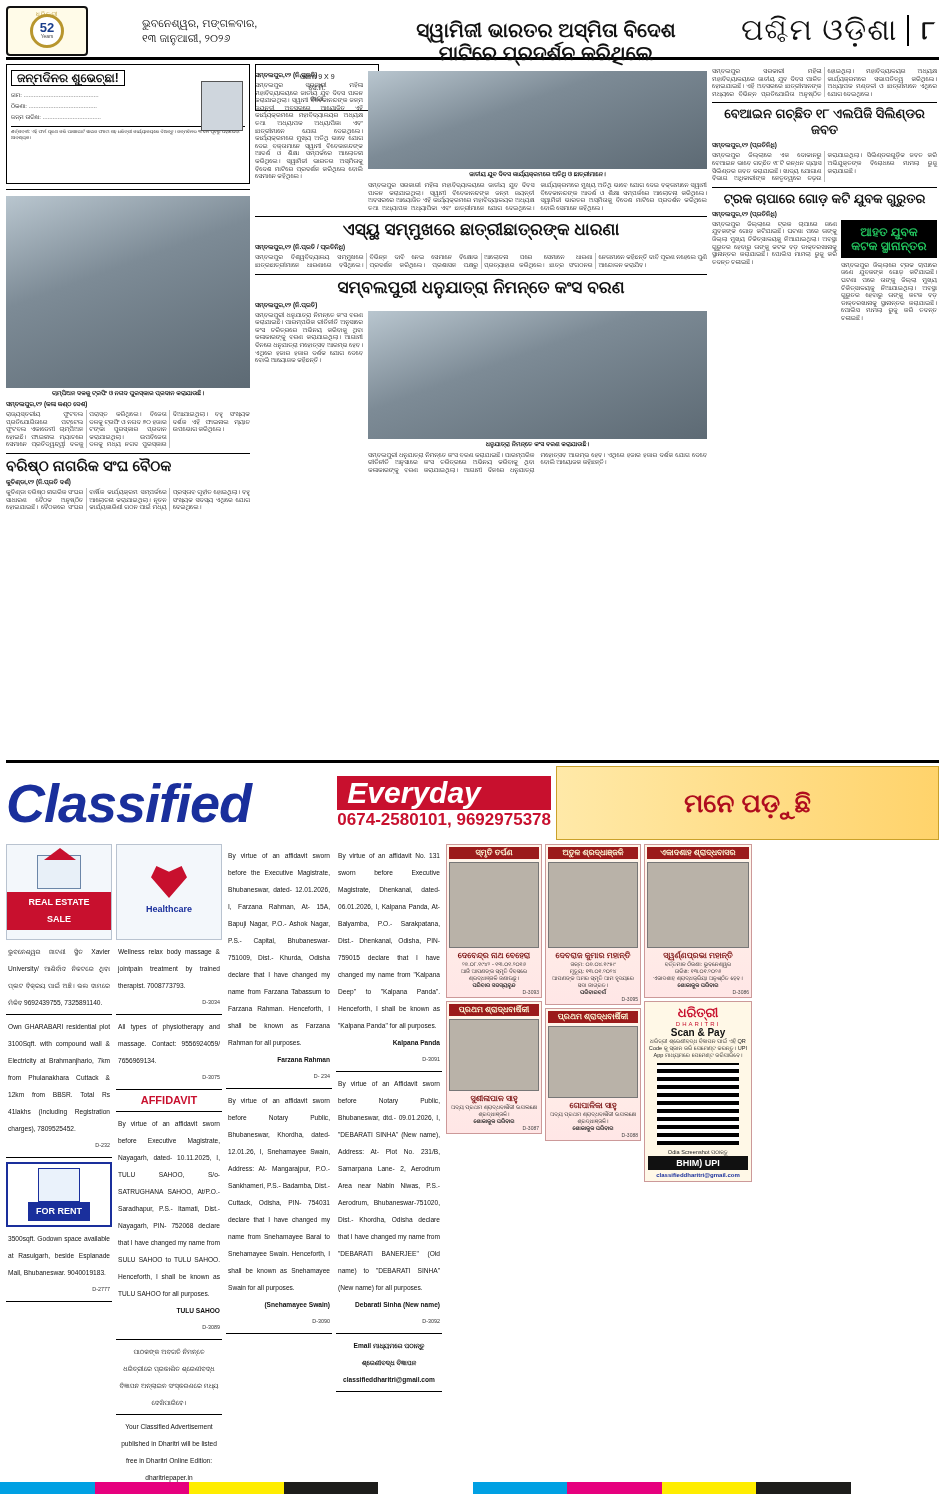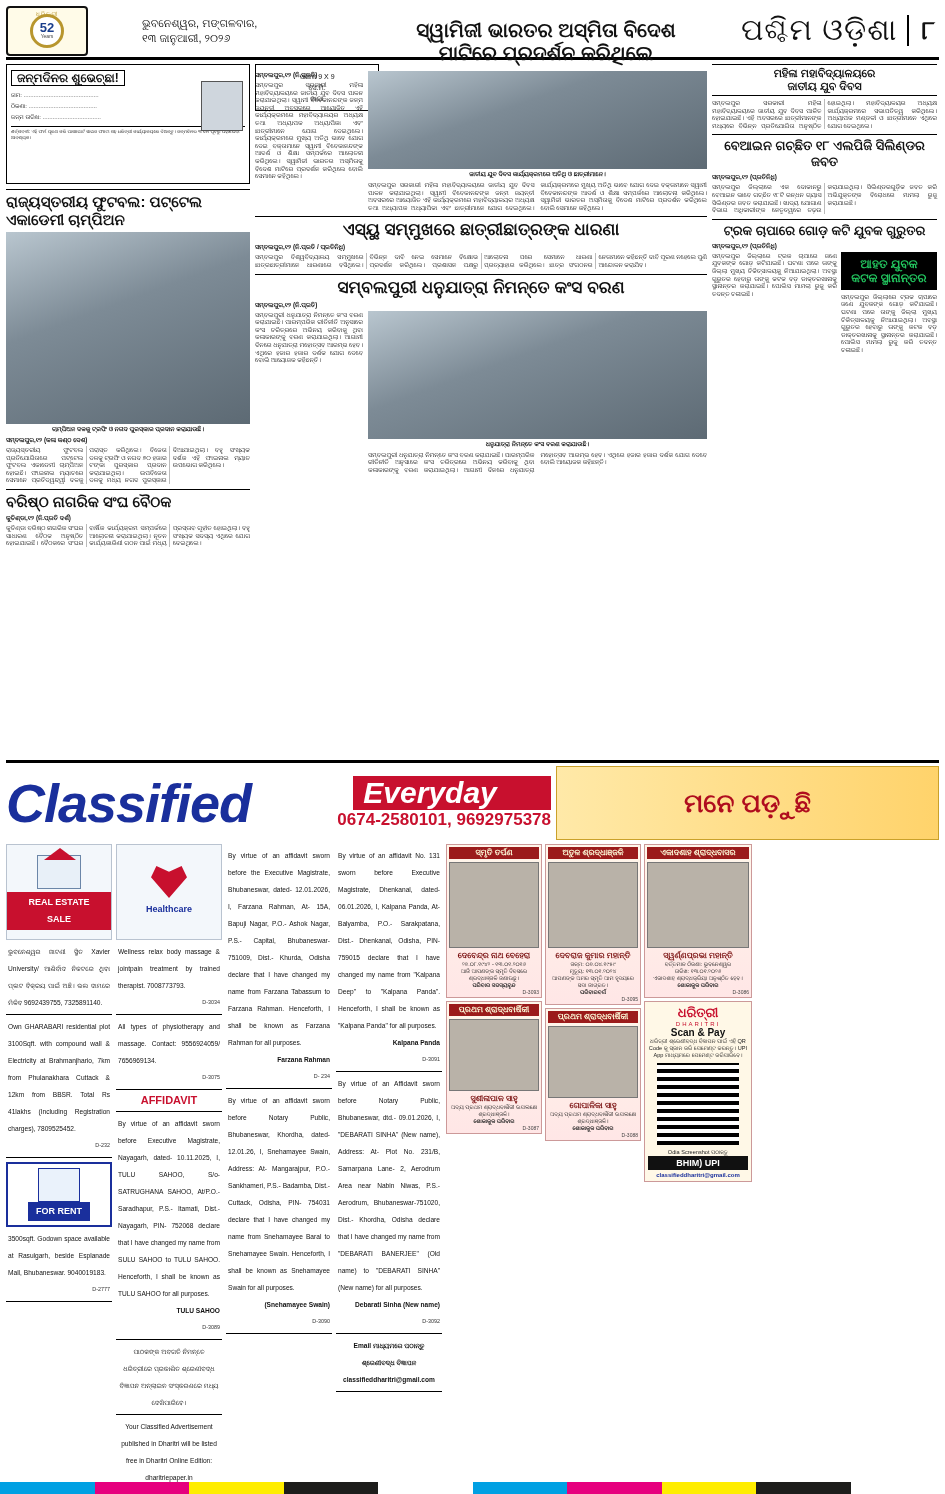--- a/index.html
+++ b/index.html
@@ -58,21 +58,21 @@
   .bday-photo { position:absolute; right:6px; top:16px; width:42px; height:50px; background:#cfd6dd; border:1px solid #555; }
   .bday-foot { font-size:4.6px; line-height:6px; margin-top:3px; border-top:1px solid #000; padding-top:2px; }
 
   .ad-box-9x9 { border:1px solid #000; font-size:7px; text-align:center; line-height:11px; padding:6px 2px; }
 
   
   .classified-wrap { margin-top:6px; border-top:3px solid #000; padding-top:3px; }
   .cls-banner { display:flex; align-items:stretch; height:74px; }
   .cls-left { flex:1; display:flex; align-items:center; }
   .cls-word { font-size:54px; font-weight:bold; color:#1a2f9c; letter-spacing:-1px; font-style:italic; }
-  .cls-every { background:#c8102e; color:#fff; font-size:30px; font-weight:bold; font-style:italic; padding:0 10px; display:flex; align-items:center;margin-left:16px; }
+  .cls-every { background:#c8102e; color:#fff; font-size:30px; font-weight:bold; font-style:italic; padding:0 10px; display:flex; align-items:center; }
   .cls-phone { font-size:17px; font-weight:bold; color:#c8102e; text-align:right; }
 
   .mane-banner { background:linear-gradient(90deg,#ffe9a8,#ffd36b); border:1px solid #caa12a; display:flex; align-items:center; justify-content:center; }
   .mane-text { font-size:26px; font-weight:bold; color:#b00d1e; }
 
   
   .cls-grid { display:flex; gap:4px; margin-top:4px; }
   .cls-col { font-size:6.6px; line-height:17px; text-align:justify; }
   .cls-col .item { border-bottom:1px solid #000; padding:3px 2px; }
   .cls-code { text-align:right; font-size:5.4px; color:#333; }
@@ -131,21 +131,20 @@
         <div class="bday-photo"></div>
         <div class="bday-lines">
           <div>ନାମ: .............................................</div>
           <div>ଠିକଣା: .........................................</div>
           <div>ଜନ୍ମ ତାରିଖ: ...................................</div>
         </div>
         <div class="bday-foot">ଶର୍ତ୍ତାବଳୀ: ଏହି ଫର୍ମ ପୂରଣ କରି ପାସପୋର୍ଟ ସାଇଜ ଫଟୋ ସହ ଧରିତ୍ରୀ କାର୍ଯ୍ୟାଳୟରେ ଦିଅନ୍ତୁ। ଜନ୍ମଦିନର ୩ ଦିନ ପୂର୍ବରୁ ପହଞ୍ଚାଇବା ଆବଶ୍ୟକ।</div>
       </div>
 
       <div style="margin-top:5px;border-top:1px solid #000;padding-top:3px;">
-        <div class="headline-m">ରାଜ୍ୟସ୍ତରୀୟ ଫୁଟବଲ: ପଟ୍ଟେଲ ଏକାଡେମୀ ଚାମ୍ପିଅନ</div>
         <div class="photo people" style="height:192px;margin-top:3px;"></div>
         <div class="caption">ଚାମ୍ପିଅନ ଦଳକୁ ଟ୍ରଫି ଓ ନଗଦ ପୁରସ୍କାର ପ୍ରଦାନ କରାଯାଉଛି।</div>
         <div class="dateline" style="margin-top:3px;">ସମ୍ବଲପୁର,୧୨ (କଳା କଣ୍ଠ ଦେଶ)</div>
         <div style="column-count:3;column-gap:6px;column-rule:1px solid #bbb;">
           <div class="body-txt">ରାଜ୍ୟସ୍ତରୀୟ ଫୁଟବଲ ପ୍ରତିଯୋଗିତାରେ ପଟ୍ଟେଲ ଫୁଟବଲ ଏକାଡେମୀ ଚାମ୍ପିଅନ ହୋଇଛି। ଫାଇନାଲ ମ୍ୟାଚରେ ସେମାନେ ପ୍ରତିଦ୍ୱନ୍ଦ୍ୱୀ ଦଳକୁ ପରାସ୍ତ କରିଥିଲେ। ବିଜେତା ଦଳକୁ ଟ୍ରଫି ଓ ନଗଦ ୭୦ ହଜାର ଟଙ୍କା ପୁରସ୍କାର ପ୍ରଦାନ କରାଯାଇଥିଲା। ଉପବିଜେତା ଦଳକୁ ମଧ୍ୟ ନଗଦ ପୁରସ୍କାର ଦିଆଯାଇଥିଲା। ବହୁ ସଂଖ୍ୟକ ଦର୍ଶକ ଏହି ଫାଇନାଲ ମ୍ୟାଚ ଉପଭୋଗ କରିଥିଲେ।</div>
         </div>
       </div>
 
       <div style="margin-top:5px;border-top:1px solid #000;padding-top:3px;">
         <div class="headline-m">ବରିଷ୍ଠ ନାଗରିକ ସଂଘ ବୈଠକ</div>
@@ -207,22 +206,20 @@
             <div style="column-count:2;column-gap:6px;margin-top:3px;">
               <div class="body-txt">ସମ୍ବଲପୁରୀ ଧନୁଯାତ୍ରା ନିମନ୍ତେ କଂସ ବରଣ କରାଯାଇଛି। ପାରମ୍ପରିକ ରୀତିନୀତି ଅନୁସାରେ କଂସ ଚରିତ୍ରରେ ଅଭିନୟ କରିବାକୁ ଥିବା କଳାକାରଙ୍କୁ ବରଣ କରାଯାଇଥିଲା। ଆଗାମୀ ଦିନରେ ଧନୁଯାତ୍ରା ମହୋତ୍ସବ ଆରମ୍ଭ ହେବ। ଏଥିରେ ହଜାର ହଜାର ଦର୍ଶକ ଯୋଗ ଦେବେ ବୋଲି ଆୟୋଜକ କହିଛନ୍ତି।</div>
             </div>
           </div>
         </div>
       </div>
     </div>
 
     <div class="col-right">
       <div>
-        <div class="headline-s" style="border-top:1px solid #000;border-bottom:1px solid #000;padding:2px 0;white-space:pre-line;">ମହିଳା ମହାବିଦ୍ୟାଳୟରେ
-ଜାତୀୟ ଯୁବ ଦିବସ</div>
         <div style="column-count:2;column-gap:6px;column-rule:1px solid #bbb;margin-top:3px;">
           <div class="body-txt">ସମ୍ବଲପୁର ସରକାରୀ ମହିଳା ମହାବିଦ୍ୟାଳୟରେ ଜାତୀୟ ଯୁବ ଦିବସ ପାଳିତ ହୋଇଯାଇଛି। ଏହି ଅବସରରେ ଛାତ୍ରୀମାନଙ୍କ ମଧ୍ୟରେ ବିଭିନ୍ନ ପ୍ରତିଯୋଗିତା ଅନୁଷ୍ଠିତ ହୋଇଥିଲା। ମହାବିଦ୍ୟାଳୟର ଅଧ୍ୟକ୍ଷ କାର୍ଯ୍ୟକ୍ରମରେ ସଭାପତିତ୍ୱ କରିଥିଲେ। ଅଧ୍ୟାପକ ମଣ୍ଡଳୀ ଓ ଛାତ୍ରୀମାନେ ଏଥିରେ ଯୋଗ ଦେଇଥିଲେ।</div>
         </div>
       </div>
 
       <div style="margin-top:5px;border-top:1px solid #000;padding-top:3px;">
         <div class="headline-s" style="font-size:13px;">ବେଆଇନ ଗଚ୍ଛିତ ୧୮ ଏଲପିଜି ସିଲିଣ୍ଡର ଜବତ</div>
         <div class="dateline" style="margin-top:3px;">ସମ୍ବଲପୁର,୧୨ (ପ୍ରତିନିଧି)</div>
         <div style="column-count:2;column-gap:6px;column-rule:1px solid #bbb;">
           <div class="body-txt">ସମ୍ବଲପୁର ଜିଲ୍ଲାରେ ଏକ ଦୋକାନରୁ ବେଆଇନ ଭାବେ ଗଚ୍ଛିତ ୧୮ଟି ରନ୍ଧନ ଗ୍ୟାସ ସିଲିଣ୍ଡର ଜବତ କରାଯାଇଛି। ଖାଦ୍ୟ ଯୋଗାଣ ବିଭାଗ ଅଧିକାରୀଙ୍କ ନେତୃତ୍ୱରେ ଚଢ଼ଉ କରାଯାଇଥିଲା। ସିଲିଣ୍ଡରଗୁଡ଼ିକ ଜବତ କରି ଅଭିଯୁକ୍ତଙ୍କ ବିରୋଧରେ ମାମଲା ରୁଜୁ କରାଯାଇଛି।</div>

